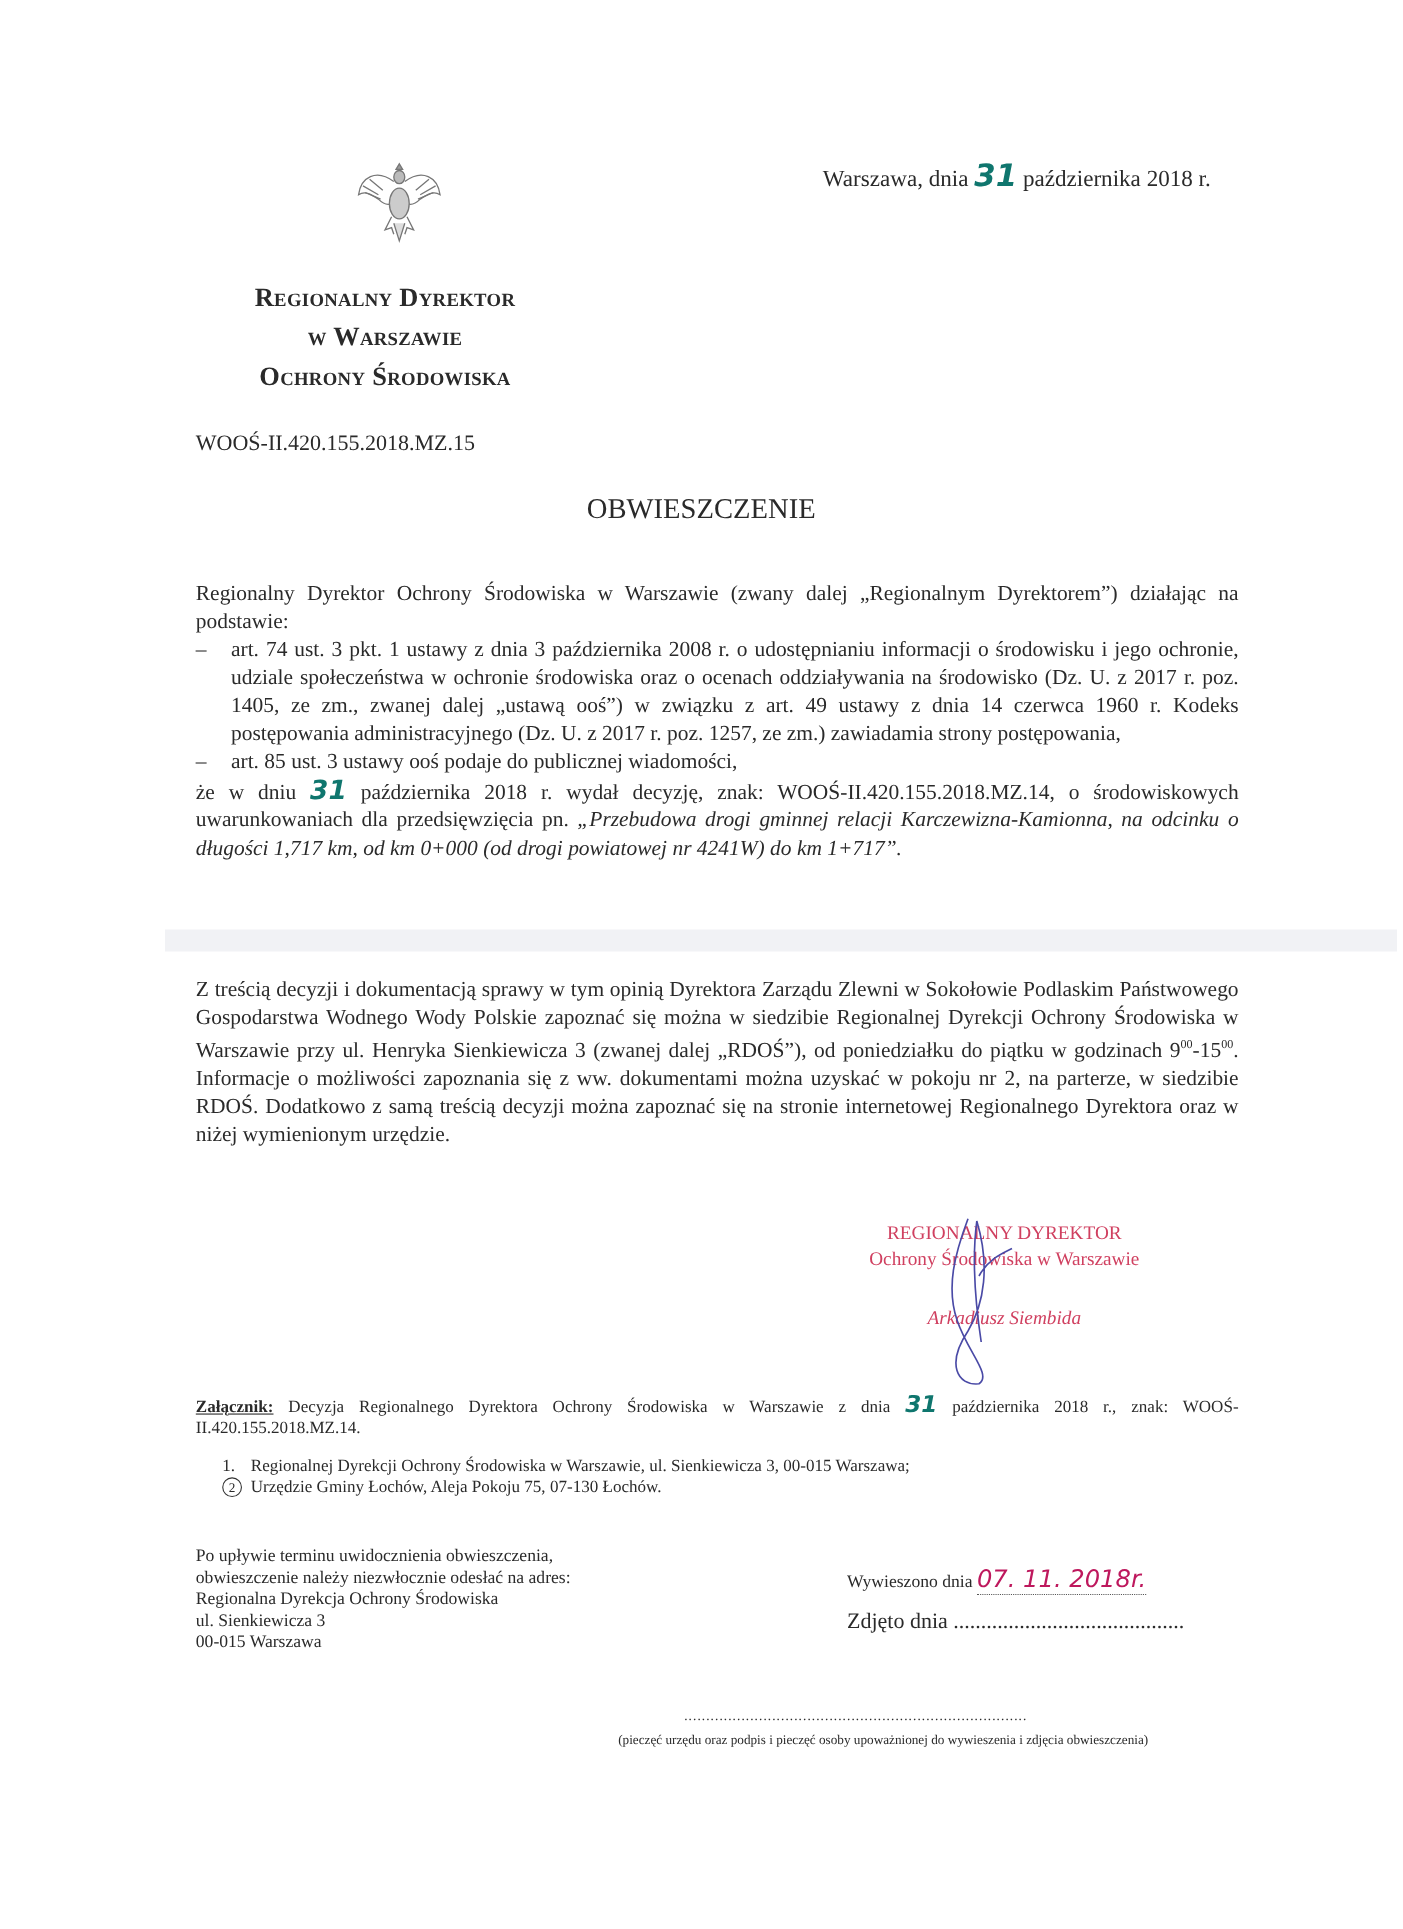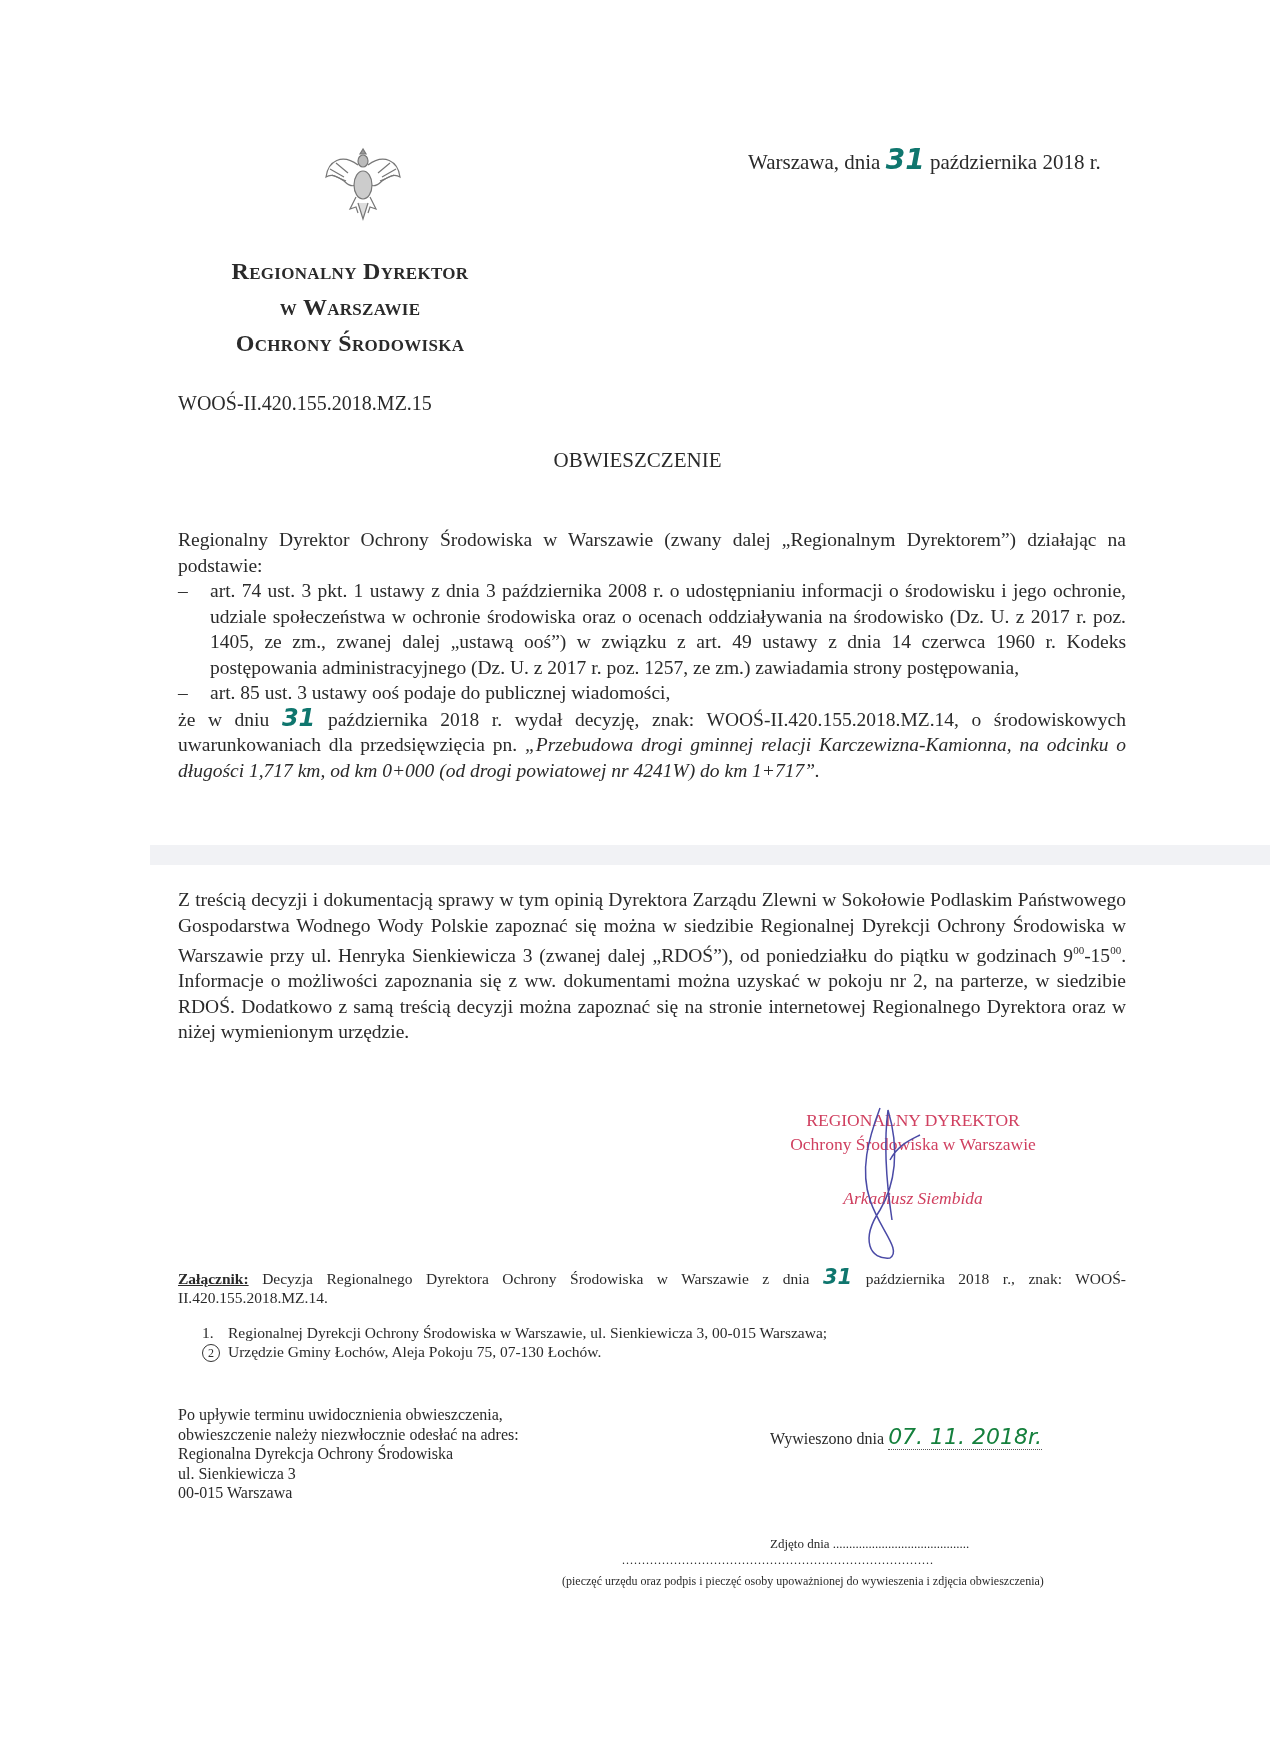--- a/index.html
+++ b/index.html
@@ -7,43 +7,43 @@
     width:1275px; height:1754px; position:relative; overflow:hidden;
     background:#ffffff;
     font-family:"Liberation Serif", "DejaVu Serif", serif;
     color:#2a2a2a;
   }
   .abs { position:absolute; }
   .scan-mark { position:absolute; background:rgba(200,205,215,0.25); }
   .eagle { left:322px; top:143px; width:82px; height:80px; }
   .date-line { left:748px; top:143px; font-size:21px; white-space:nowrap; }
   .hand { font-family:"DejaVu Sans", sans-serif; font-style:italic; color:#0f766e; font-weight:bold; }
-  .hand-blue { font-family:"DejaVu Sans", sans-serif; font-style:italic; color:#15803d; }
+  .hand-blue { font-family:"DejaVu Sans", sans-serif; font-style:italic; color:#be185d; }
   .org-head { left:150px; top:253px; width:400px; text-align:center; font-size:24px; font-weight:bold; line-height:36px; font-variant:small-caps; letter-spacing:0.3px; }
   .ref { left:178px; top:392px; font-size:20px; }
-  .title { left:0; width:1275px; top:448px; text-align:center; font-size:21px; }
+  .title { left:0; width:1275px; top:448px; text-align:center; font-size:26px; }
   .body-text { left:178px; width:948px; font-size:19.5px; line-height:25.5px; text-align:justify; }
   .para1 { top:527px; }
   .bullet { display:flex; }
   .bullet .dash { width:32px; flex:none; }
   .bullet .btxt { flex:1; text-align:justify; }
   .para2 { top:887px; }
   .stamp { left:748px; top:1108px; width:330px; text-align:center; color:#d04060; font-size:17.5px; line-height:24px; }
   .stamp .name { margin-top:30px; font-style:italic; }
   .signature { left:840px; top:1100px; width:90px; height:160px; }
   .att { left:178px; top:1268px; width:948px; font-size:15.5px; line-height:19px; text-align:justify; }
   .att .lbl { font-weight:bold; text-decoration:underline; }
   .dist { left:178px; top:1323px; font-size:15.5px; line-height:19px; }
   .dist .hdr { font-weight:bold; text-decoration:underline; }
   .dist .item { padding-left:24px; display:flex; }
   .dist .num { width:26px; }
   .circled { display:inline-block; width:16px; height:16px; border:1.5px solid #333; border-radius:50%; text-align:center; line-height:16px; font-size:12px; }
   .ret { left:178px; top:1405px; font-size:16px; line-height:19.5px; }
   .posted { left:770px; top:1424px; font-size:16px; white-space:nowrap; }
-  .removed { left:770px; top:1536px; font-size:13px; white-space:nowrap;font-family:Liberation Serif, serif; }
+  .removed { left:770px; top:1463px; font-size:20px; white-space:nowrap;font-family:Liberation Serif, serif; }
   .dots { letter-spacing:0; }
   .sig-line { left:622px; top:1553px; font-size:12px; letter-spacing:1px; }
   .sig-caption { left:562px; top:1574px; font-size:12px; white-space:nowrap; }
 </style>
 </head>
 <body>
 
 <div class="scan-mark" style="left:150px;top:845px;width:1120px;height:20px;"></div>
 
 <svg class="abs eagle" viewBox="0 0 82 80">

